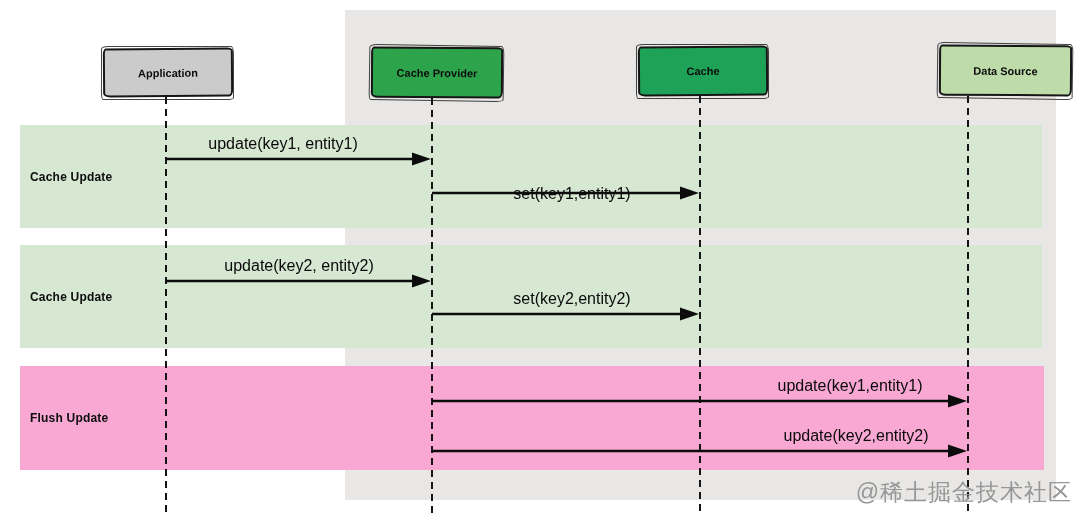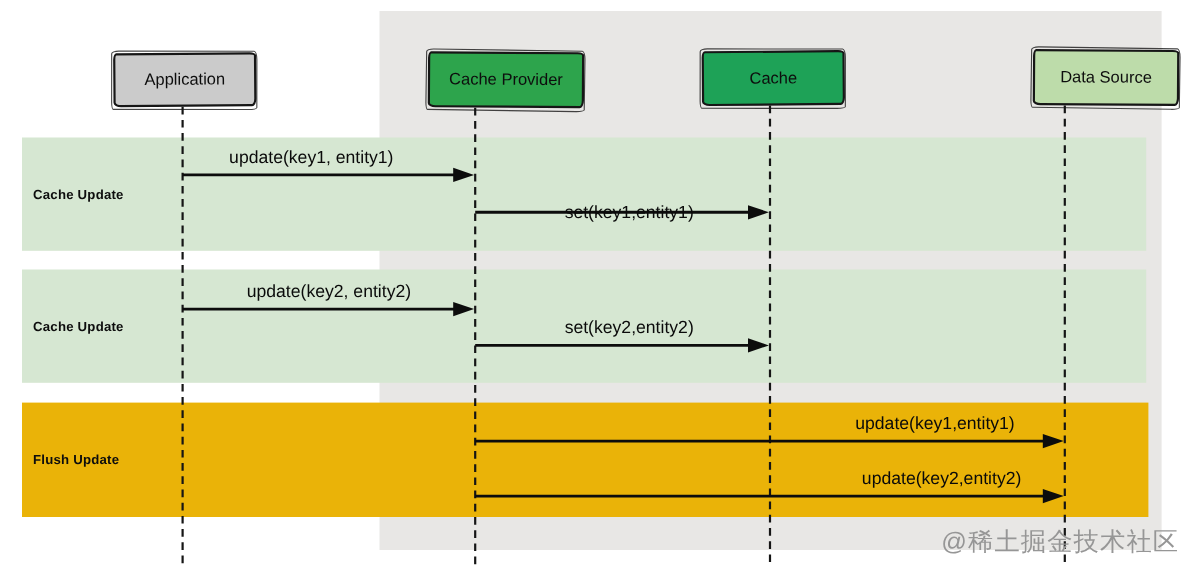--- a/index.html
+++ b/index.html
@@ -26,39 +26,39 @@
     box-sizing:border-box;
   }
   .actor::after{
     content:"";position:absolute;inset:-4px -3px -5px -4px;
     border:1.6px solid rgba(22,22,22,.8);
     border-radius:7px 3px 8px 2px / 3px 8px 2px 7px;
     transform:rotate(.5deg);pointer-events:none;
   }
   .actor:nth-child(odd){transform:rotate(-.45deg);}
   .actor:nth-child(even){transform:rotate(.35deg);}
-  .actor-label{font-size:15px;color:#0d0d0d;white-space:nowrap;}
+  .actor-label{font-size:11px;color:#0d0d0d;white-space:nowrap;font-weight:bold;}
   .watermark{
     position:absolute;z-index:5;right:8px;bottom:12px;
     font-size:23px;color:#969696;letter-spacing:1px;white-space:nowrap;
   }
 </style>
 </head>
 <body>
 
 <div id="stage">
   <div id="bg" class="bg-panel" style="left: 345px; top: 10px; width: 711px; height: 490px; background: rgb(232, 231, 229);"></div>
   <div id="bands">
       <div class="band" style="left: 20px; top: 125px; width: 1022px; height: 103px; background: rgb(214, 231, 210);">
         <span class="band-label">Cache Update</span>
       </div>
       <div class="band" style="left: 20px; top: 245px; width: 1022px; height: 103px; background: rgb(214, 231, 210);">
         <span class="band-label">Cache Update</span>
       </div>
-      <div class="band" style="left: 20px; top: 366px; width: 1024px; height: 104px; background: #eab308;">
+      <div class="band" style="left: 20px; top: 366px; width: 1024px; height: 104px; background: #f9a8d4;">
         <span class="band-label">Flush Update</span>
       </div>
     </div>
   <svg id="lines" width="1080" height="520" viewBox="0 0 1080 520">
       <line x1="166" x2="166" y1="97" y2="516" stroke="#151515" stroke-width="2" stroke-dasharray="7 5"></line>
       <line x1="432" x2="432" y1="98" y2="516" stroke="#151515" stroke-width="2" stroke-dasharray="7 5"></line>
       <line x1="700" x2="700" y1="96" y2="516" stroke="#151515" stroke-width="2" stroke-dasharray="7 5"></line>
       <line x1="968" x2="968" y1="96" y2="516" stroke="#151515" stroke-width="2" stroke-dasharray="7 5"></line>
       <line x1="166" y1="159" x2="417" y2="159" stroke="#0c0c0c" stroke-width="2.6"></line>
       <polygon points="431,159 412,152.5 412,165.5" fill="#0c0c0c"></polygon>
@@ -78,21 +78,21 @@
       <div class="msg-label" style="left: 572px; top: 185px;">set(key1,entity1)</div>
       <div class="msg-label" style="left: 299px; top: 257px;">update(key2, entity2)</div>
       <div class="msg-label" style="left: 572px; top: 290px;">set(key2,entity2)</div>
       <div class="msg-label" style="left: 850px; top: 377px;">update(key1,entity1)</div>
       <div class="msg-label" style="left: 850px; top: 427px; padding-left: 12px;">update(key2,entity2)</div>
     </div>
   <div id="actors">
       <div class="actor" style="left: 103px; top: 48px; width: 130px; height: 49px; background: rgb(203, 203, 203);">
         <span class="actor-label">Application</span>
       </div>
-      <div class="actor" style="left: 371px; top: 47px; width: 142px; height: 51px; background: rgb(45, 164, 76); margin-left: 18px;">
+      <div class="actor" style="left: 371px; top: 47px; width: 132px; height: 51px; background: rgb(45, 164, 76);">
         <span class="actor-label">Cache Provider</span>
       </div>
       <div class="actor" style="left: 638px; top: 46px; width: 130px; height: 50px; background: rgb(30, 162, 87);">
         <span class="actor-label">Cache</span>
       </div>
       <div class="actor" style="left: 939px; top: 45px; width: 133px; height: 51px; background: rgb(189, 220, 170);">
         <span class="actor-label">Data Source</span>
       </div>
     </div>
   <div class="watermark" style="color: rgb(150, 150, 150);">@稀土掘金技术社区</div>

